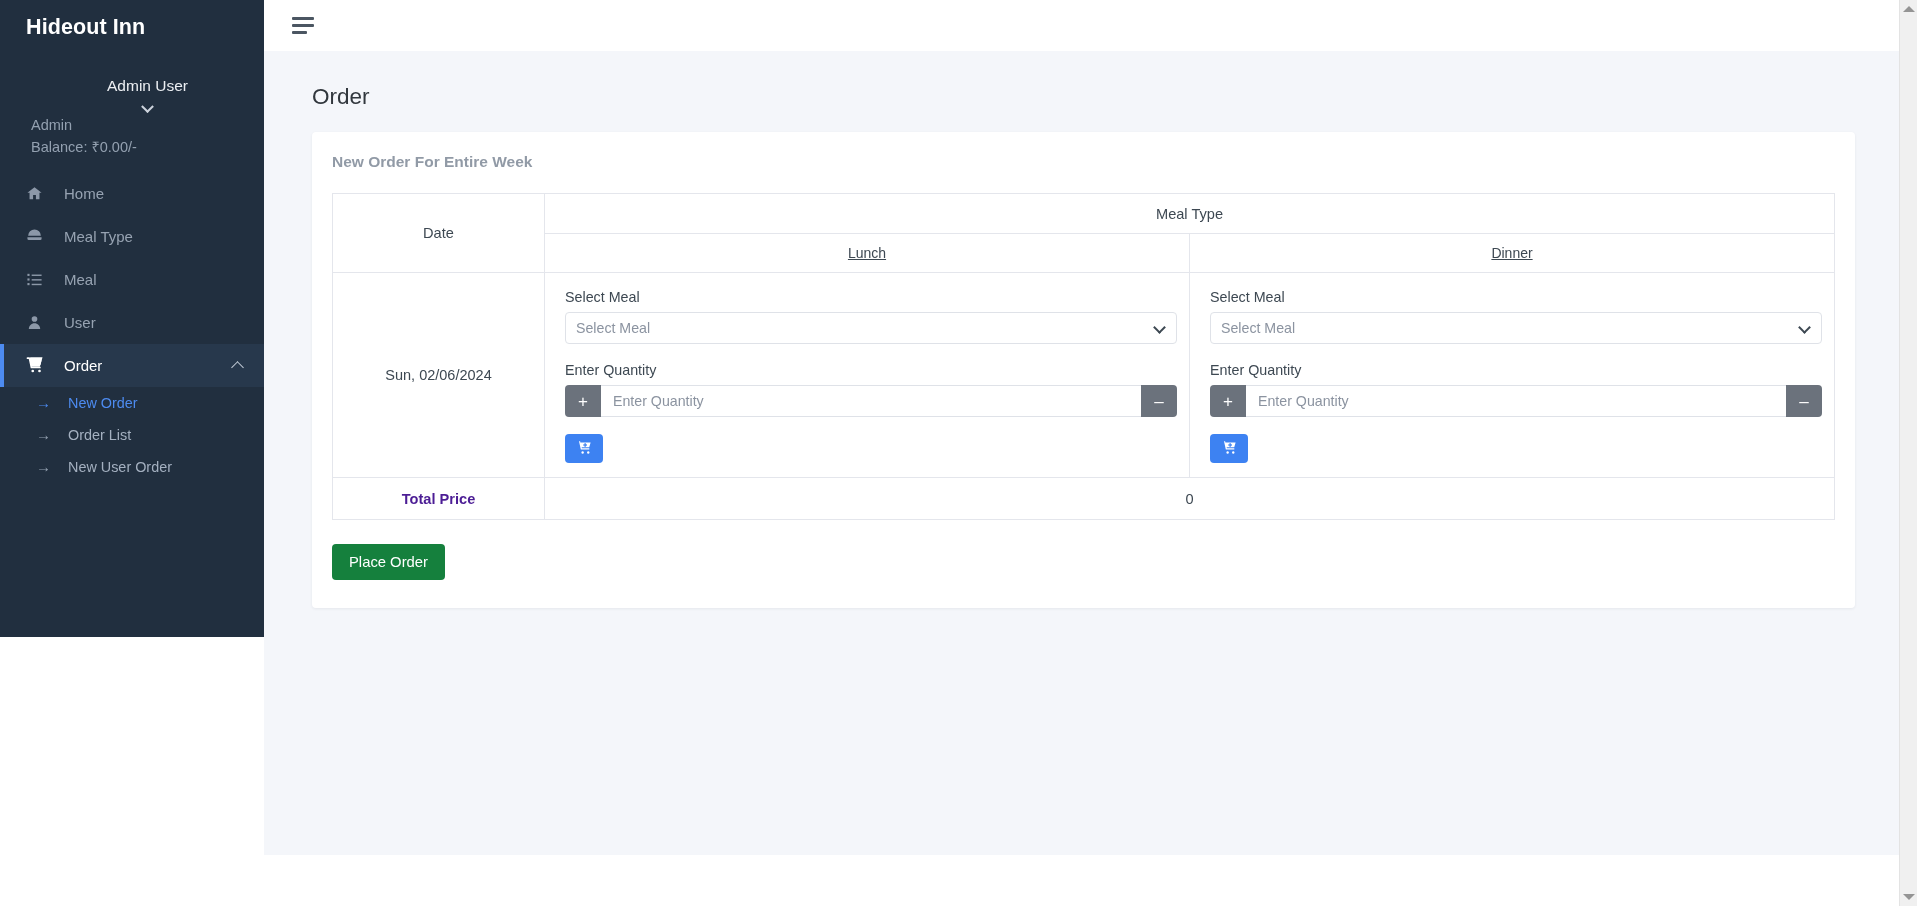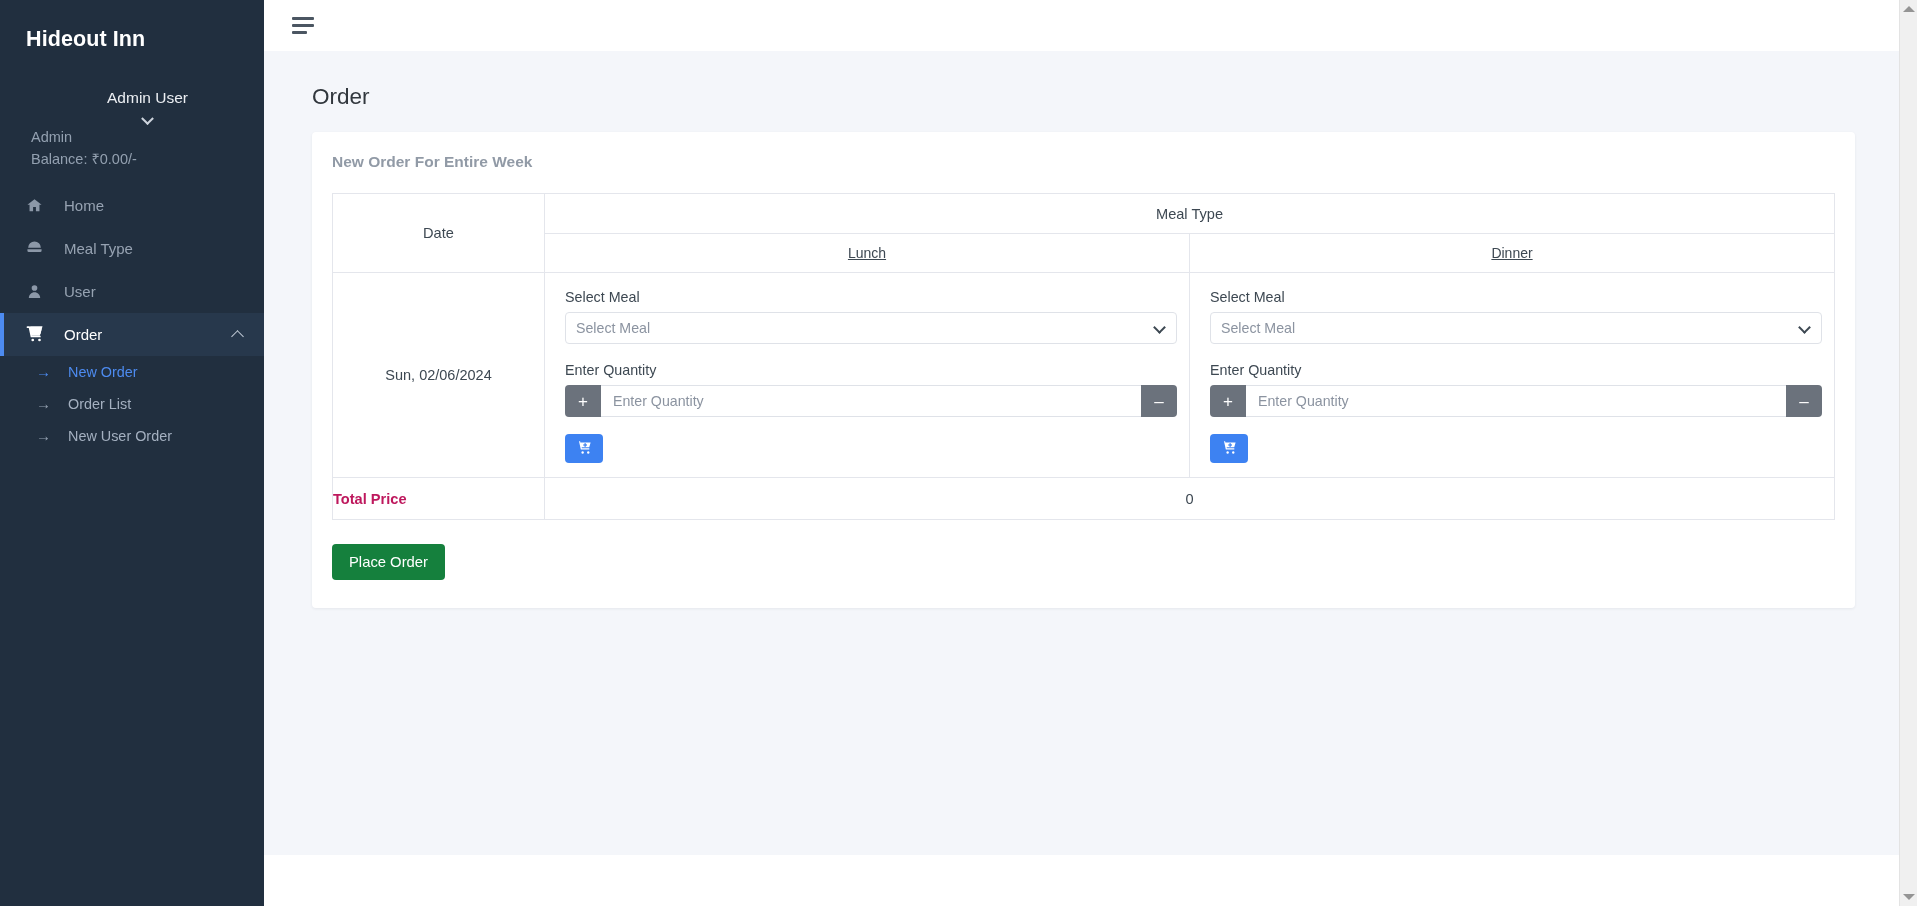--- a/index.html
+++ b/index.html
@@ -12,24 +12,24 @@
   body {
     background: #ffffff;
     display: flex;
     position: relative;
   }
 
   
   #sidebar {
     width: 264px;
     min-width: 264px;
-    height: 906px;
+    height: 637px;
     background: #212f3f;
     color: #a9b4c2;
-    padding-top: 12px;
+    padding-top: 0;
     position: relative;
     z-index: 5;
   }
   .brand {
     height: 54px;
     display: flex;
     align-items: center;
     padding-left: 26px;
     font-size: 21.5px;
     font-weight: bold;
@@ -287,24 +287,24 @@
     height: 29px;
     background: #3d82f2;
     border: none;
     border-radius: 4px;
     display: flex;
     align-items: center;
     justify-content: center;
     cursor: pointer;
   }
   td.total-label {
-    text-align: left;
+    text-align: center;
     font-size: 14.6px;
     font-weight: bold;
-    color: #be185d;
+    color: #4c1d95;
     height: 42px;
   }
   td.total-value {
     text-align: center;
     font-size: 14.6px;
     color: #3d4852;
   }
   .place-order-btn {
     margin-top: 24px;
     background: #15803d;
@@ -373,20 +373,33 @@
 
     <div class="nav-item">
       <span class="ic">
         <svg width="17" height="17" viewBox="0 0 24 24" fill="currentColor">
             <path d="M3 11h18a9 9 0 0 0-18 0zM2 13h20v2a2 2 0 0 1-2 2H4a2 2 0 0 1-2-2z"></path>
           </svg>
       </span>
       <span>Meal Type</span>
     </div>
 
+    <div class="nav-item">
+      <span class="ic">
+        <svg width="17" height="17" viewBox="0 0 24 24" fill="currentColor">
+            <rect x="2" y="4" width="3" height="3"></rect>
+            <rect x="2" y="10.5" width="3" height="3"></rect>
+            <rect x="2" y="17" width="3" height="3"></rect>
+            <rect x="8" y="5" width="14" height="2"></rect>
+            <rect x="8" y="11.5" width="14" height="2"></rect>
+            <rect x="8" y="18" width="14" height="2"></rect>
+          </svg>
+      </span>
+      <span>Meal</span>
+    </div>
 
     <div class="nav-item">
       <span class="ic">
         <svg width="17" height="17" viewBox="0 0 24 24" fill="currentColor">
             <circle cx="12" cy="7" r="4"></circle>
             <path d="M4 21c0-4.4 3.6-8 8-8s8 3.6 8 8z"></path>
           </svg>
       </span>
       <span>User</span>
     </div>

